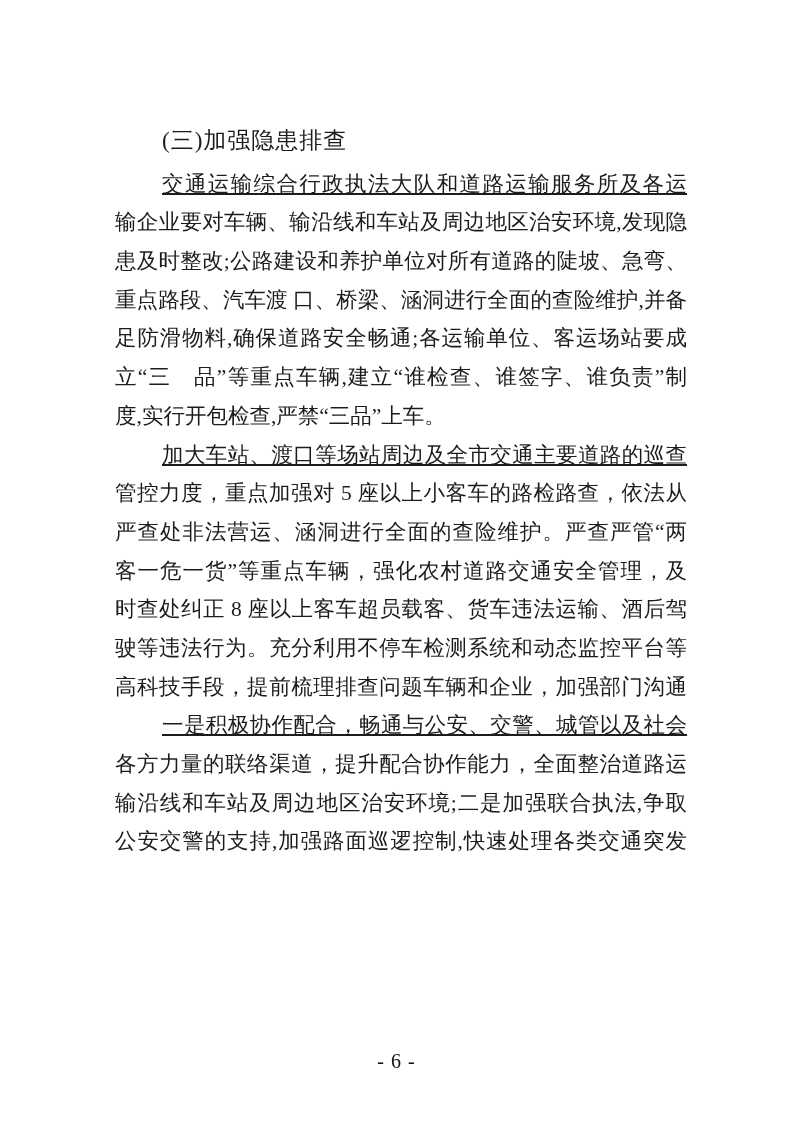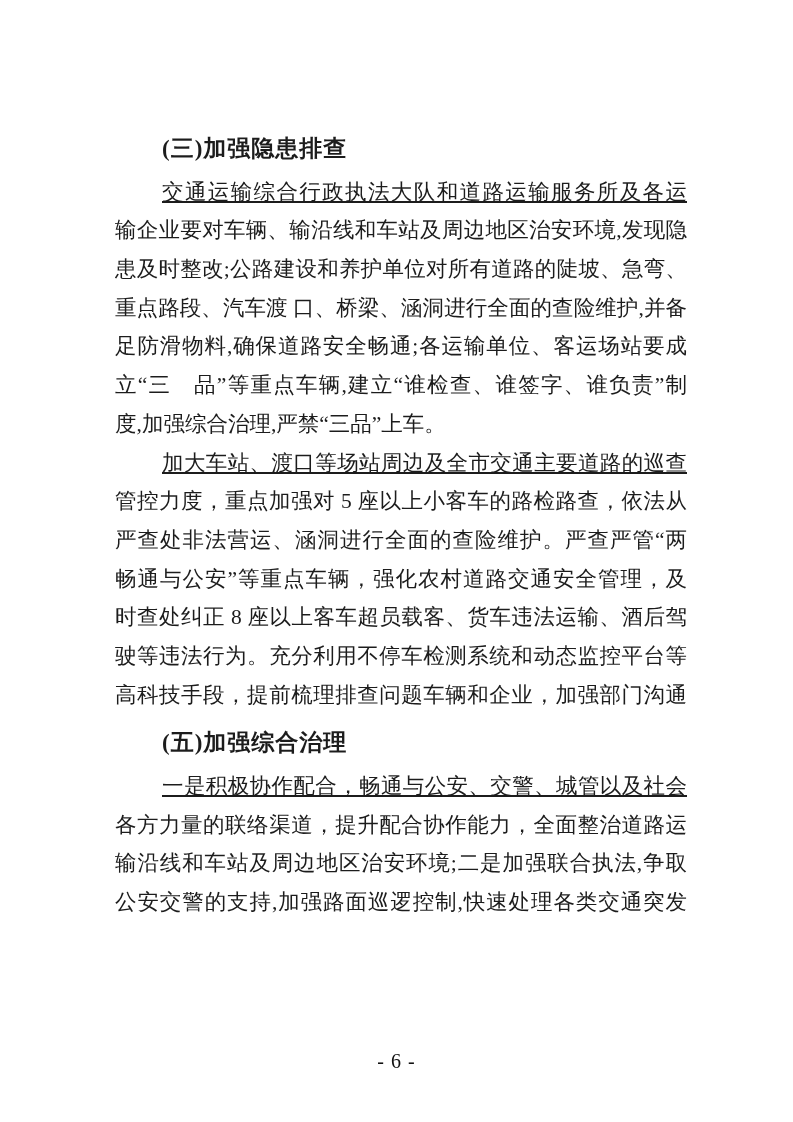--- a/index.html
+++ b/index.html
@@ -17,24 +17,24 @@
     color: #1c1c1c;
   }
   .content {
     position: absolute;
     left: 115px;
     top: 120px;
     width: 572px;
   }
   .heading {
     font-size: 23px;
-    font-weight: bold;
+    font-weight: normal;
     line-height: 38.7px;
     text-indent: 47px;
-    margin: 10px 0 4px 0;
+    margin: 2px 0 4px 0;
     white-space: nowrap;
     letter-spacing: 1px;
   }
   .line {
     font-size: 21.5px;
     line-height: 38.7px;
     height: 38.7px;
     text-align: justify;
     text-align-last: justify;
     text-justify: inter-ideograph;
@@ -63,28 +63,27 @@
 
 <div class="page">
   <div class="content">
       <div class="heading">(三)加强隐患排查</div>
       <div class="line first">交通运输综合行政执法大队和道路运输服务所及各运</div>
       <div class="line">输企业要对车辆、输沿线和车站及周边地区治安环境,发现隐</div>
       <div class="line">患及时整改;公路建设和养护单位对所有道路的陡坡、急弯、</div>
       <div class="line">重点路段、汽车渡 口、桥梁、涵洞进行全面的查险维护,并备</div>
       <div class="line">足防滑物料,确保道路安全畅通;各运输单位、客运场站要成</div>
       <div class="line">立“三　品”等重点车辆,建立“谁检查、谁签字、谁负责”制</div>
-      <div class="line end">度,加强综合治理,严禁“三品”上车。</div>
+      <div class="line end">度,实行开包检查,严禁“三品”上车。</div>
       <div class="line first">加大车站、渡口等场站周边及全市交通主要道路的巡查</div>
       <div class="line">管控力度，重点加强对 5 座以上小客车的路检路查，依法从</div>
       <div class="line">严查处非法营运、涵洞进行全面的查险维护。严查严管“两</div>
-      <div class="line">畅通与公安”等重点车辆，强化农村道路交通安全管理，及</div>
+      <div class="line">客一危一货”等重点车辆，强化农村道路交通安全管理，及</div>
       <div class="line">时查处纠正 8 座以上客车超员载客、货车违法运输、酒后驾</div>
       <div class="line">驶等违法行为。充分利用不停车检测系统和动态监控平台等</div>
       <div class="line">高科技手段，提前梳理排查问题车辆和企业，加强部门沟通</div>
-      <div class="heading">(五)加强综合治理</div>
       <div class="line first">一是积极协作配合，畅通与公安、交警、城管以及社会</div>
       <div class="line">各方力量的联络渠道，提升配合协作能力，全面整治道路运</div>
       <div class="line">输沿线和车站及周边地区治安环境;二是加强联合执法,争取</div>
       <div class="line">公安交警的支持,加强路面巡逻控制,快速处理各类交通突发</div>
     </div>
   <div class="footer">- 6 -</div>
 </div>
 
 </body></html>

